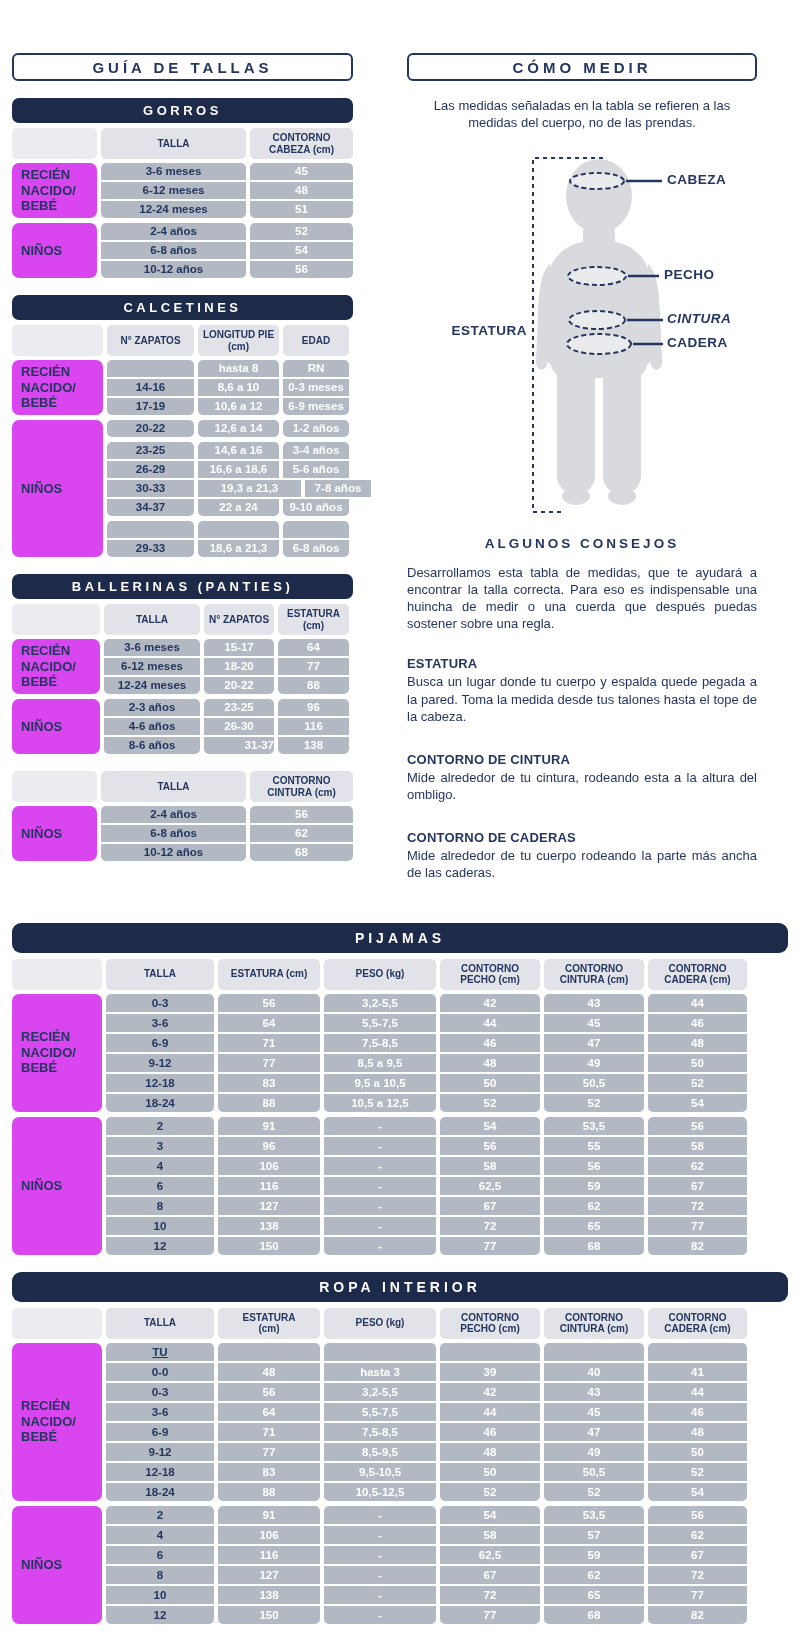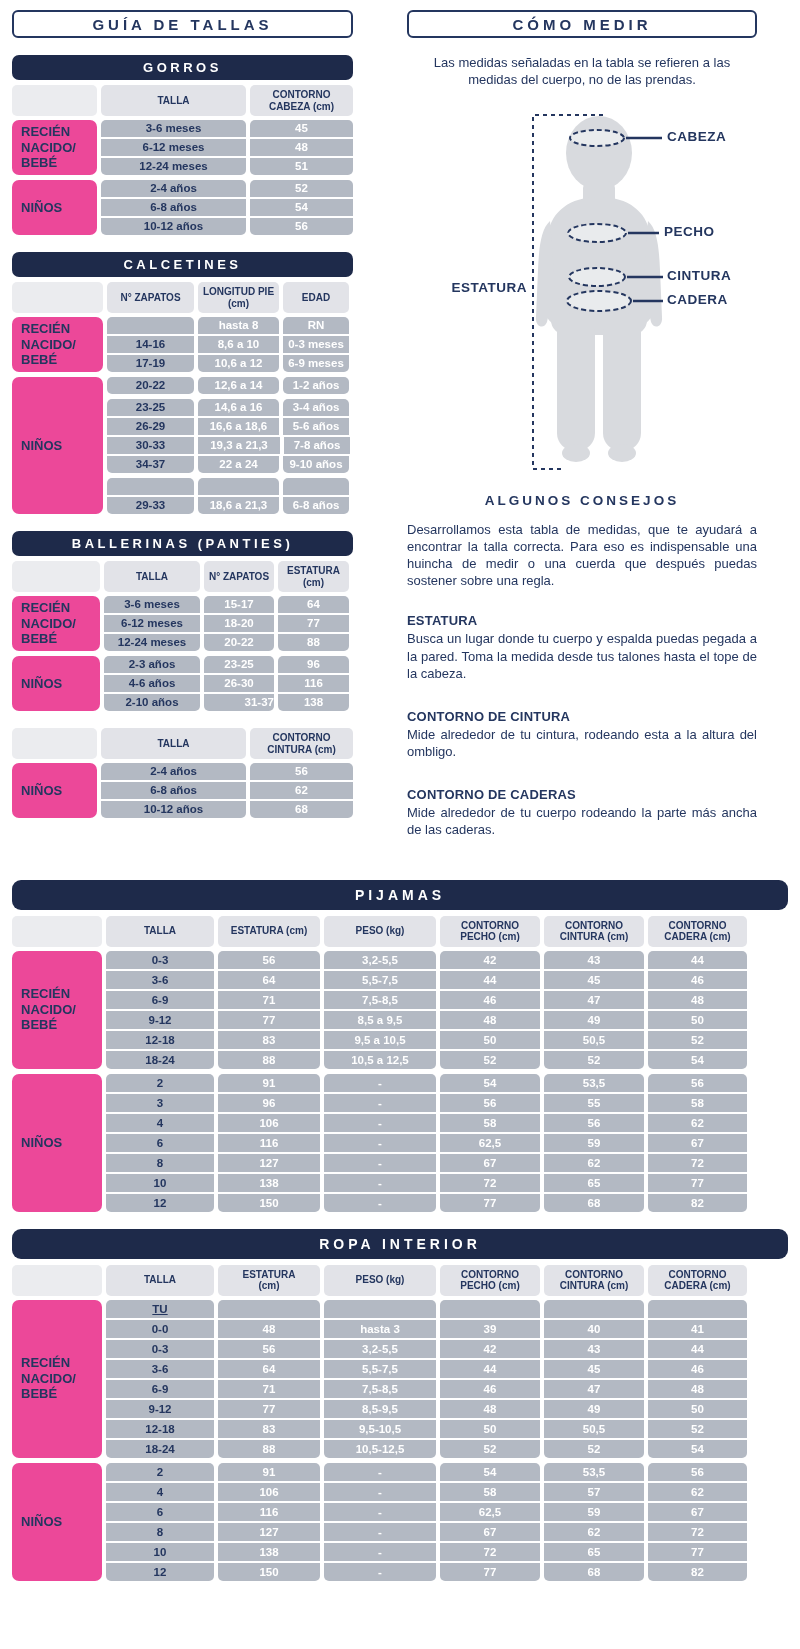--- a/index.html
+++ b/index.html
@@ -2,21 +2,21 @@
 <html><head>
 <meta charset="utf-8">
 <style>
   * { box-sizing: border-box; }
   body {
     margin: 0; width: 800px; background: #fff;
     font-family: "Liberation Sans", "DejaVu Sans", sans-serif;
     color: #24365f;
   }
   .page { padding: 10px 12px 20px 12px; width: 800px; }
-  .top { display: flex; margin-bottom: 14px; }
+  .top { display: flex; margin-bottom: 14px; margin-top: 43px; }
   .col-left { width: 341px; flex: none; }
   .col-right { width: 350px; flex: none; margin-left: 54px; }
 
   .title-box {
     border: 2px solid #24365f; border-radius: 6px;
     height: 28px; line-height: 25px; text-align: center;
     font-weight: bold; font-size: 15px; letter-spacing: 4px;
     margin-bottom: 17px; background: #fff;
   }
 
@@ -32,21 +32,21 @@
   .hspacer { background: #ebecef; border-radius: 5px; flex: none; }
   .hcell {
     background: #e2e3e8; border-radius: 5px; color: #24365f;
     font-weight: bold; font-size: 10px; line-height: 1.15;
     display: flex; align-items: center; justify-content: center;
     text-align: center; min-height: 31px; padding: 2px 3px; flex: none;
     white-space: pre-line;
   }
   .grow { display: flex; gap: 4px; margin-bottom: 5px; }
   .glabel {
-    background: #ec4899; border-radius: 7px; color: #24365f;
+    background: #d946ef; border-radius: 7px; color: #24365f;
     font-weight: bold; font-size: 13px; line-height: 1.2;
     display: flex; align-items: center; padding: 4px 4px 4px 9px; flex: none;
   }
   .blocks { display: flex; flex-direction: column; gap: 5px; }
   .block { display: flex; flex-direction: column; gap: 2px; }
   .trow { display: flex; gap: 4px; }
   .cell {
     background: #b3b9c3; color: #fff; font-weight: bold; font-size: 11.5px;
     height: 17px; line-height: 17px; text-align: center; flex: none;
     overflow: hidden;
@@ -168,21 +168,21 @@
                   <div class="cell" style="width: 81px;">14,6 a 16</div>
                   <div class="cell" style="width: 66px;">3-4 años</div>
                 </div>
                 <div class="trow">
                   <div class="cell c0" style="width: 87px;">26-29</div>
                   <div class="cell" style="width: 81px;">16,6 a 18,6</div>
                   <div class="cell" style="width: 66px;">5-6 años</div>
                 </div>
                 <div class="trow">
                   <div class="cell c0" style="width: 87px;">30-33</div>
-                  <div class="cell" style="width: 82px;">19,3 a 21,3</div>
+                  <div class="cell" style="width: 103px;">19,3 a 21,3</div>
                   <div class="cell" style="width: 66px;">7-8 años</div>
                 </div>
                 <div class="trow">
                   <div class="cell c0" style="width: 87px;">34-37</div>
                   <div class="cell" style="width: 81px;">22 a 24</div>
                   <div class="cell" style="width: 66px;">9-10 años</div>
                 </div>
               </div>
               <div class="block">
                 <div class="trow">
@@ -238,21 +238,21 @@
                   <div class="cell c0" style="width: 96px;">2-3 años</div>
                   <div class="cell" style="width: 70px;">23-25</div>
                   <div class="cell" style="width: 71px;">96</div>
                 </div>
                 <div class="trow">
                   <div class="cell c0" style="width: 96px;">4-6 años</div>
                   <div class="cell" style="width: 70px;">26-30</div>
                   <div class="cell" style="width: 71px;">116</div>
                 </div>
                 <div class="trow">
-                  <div class="cell c0" style="width: 96px;">2-10 años</div>
+                  <div class="cell c0" style="width: 96px;">8-6 años</div>
                   <div class="cell" style="width: 70px; text-align: right;">31-37</div>
                   <div class="cell" style="width: 71px;">138</div>
                 </div>
               </div>
             </div>
           </div>
         </div>
 
       <div class="sg">
           <div class="hrow">
@@ -314,31 +314,31 @@
 
           <g stroke="#24365f" stroke-width="2.5">
             <line x1="219" y1="33" x2="255" y2="33"></line>
             <line x1="221" y1="128" x2="252" y2="128"></line>
             <line x1="220" y1="172" x2="256" y2="172"></line>
             <line x1="226" y1="196" x2="256" y2="196"></line>
           </g>
         </svg>
         <div class="dlabel" style="left:260px; top:24px;">CABEZA</div>
         <div class="dlabel" style="left:257px; top:119px;">PECHO</div>
-        <div class="dlabel" style="left:260px; top:163px;">CINTURA</div>
+        <div class="dlabel" style="left:260px; top:163px;font-style:italic;">CINTURA</div>
         <div class="dlabel" style="left:260px; top:187px;">CADERA</div>
         <div class="dlabel" style="left:22px; top:175px; width:98px; text-align:right;">ESTATURA</div>
       </div>
 
       <h3 class="consejos-title">ALGUNOS CONSEJOS</h3>
       <p class="consejos">Desarrollamos esta tabla de medidas, que te ayudará a encontrar la talla correcta. Para eso es indispensable una huincha de medir o una cuerda que después puedas sostener sobre una regla.</p>
 
       <div class="tip">
         <h4>ESTATURA</h4>
-        <p>Busca un lugar donde tu cuerpo y espalda puedas pegada a la pared. Toma la medida desde tus talones hasta el tope de la cabeza.</p>
+        <p>Busca un lugar donde tu cuerpo y espalda quede pegada a la pared. Toma la medida desde tus talones hasta el tope de la cabeza.</p>
       </div>
       <div class="tip">
         <h4>CONTORNO DE CINTURA</h4>
         <p>Mide alrededor de tu cintura, rodeando esta a la altura del ombligo.</p>
       </div>
       <div class="tip">
         <h4>CONTORNO DE CADERAS</h4>
         <p>Mide alrededor de tu cuerpo rodeando la parte más ancha de las caderas.</p>
       </div>
     </div>

